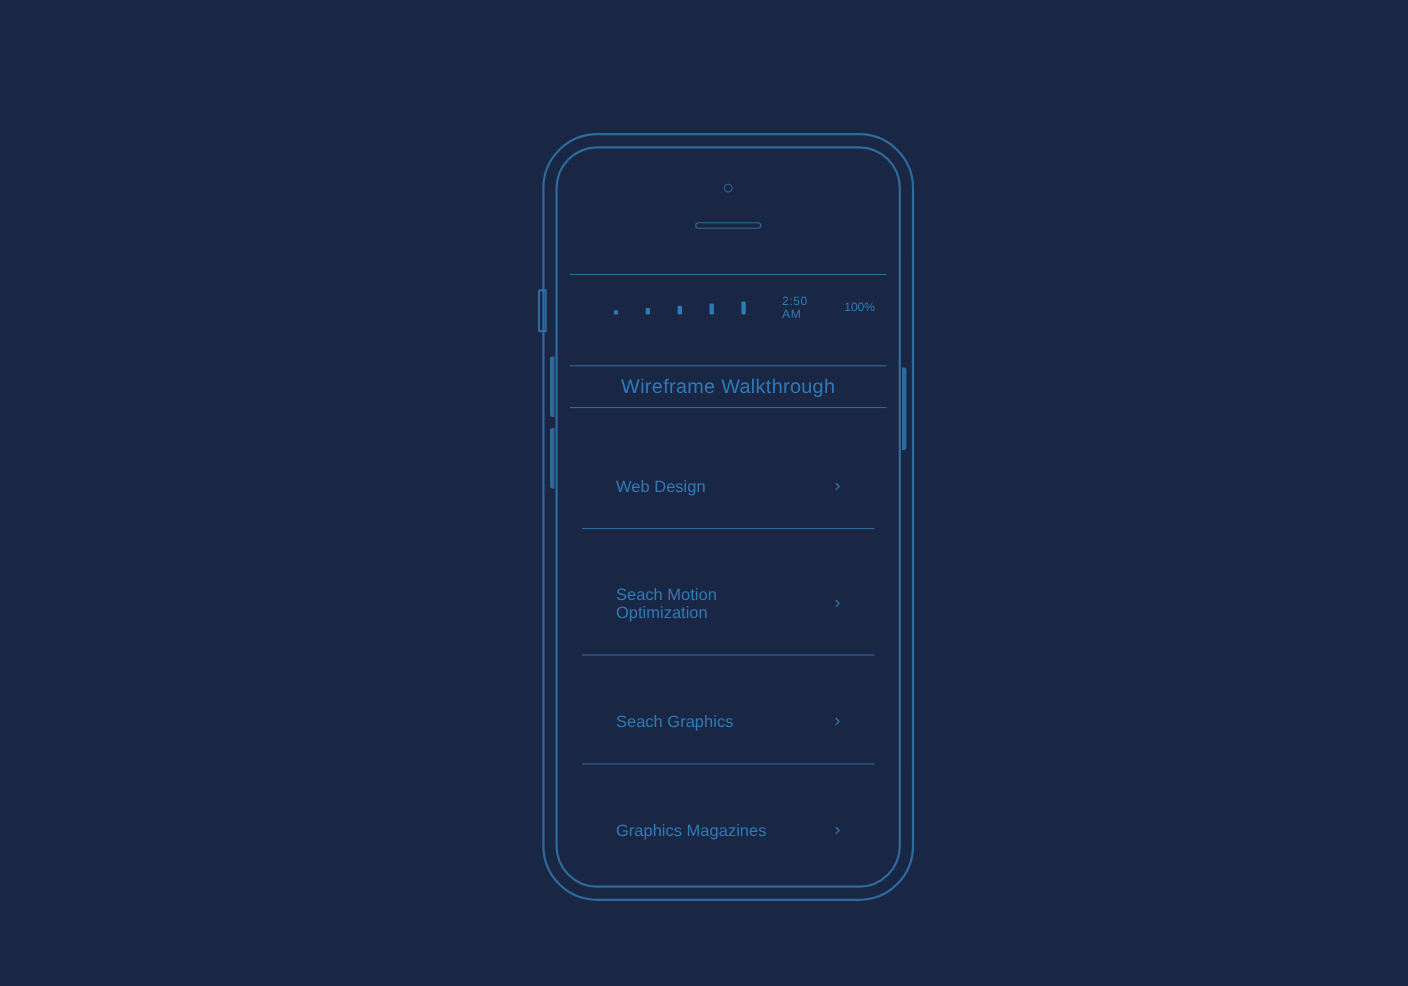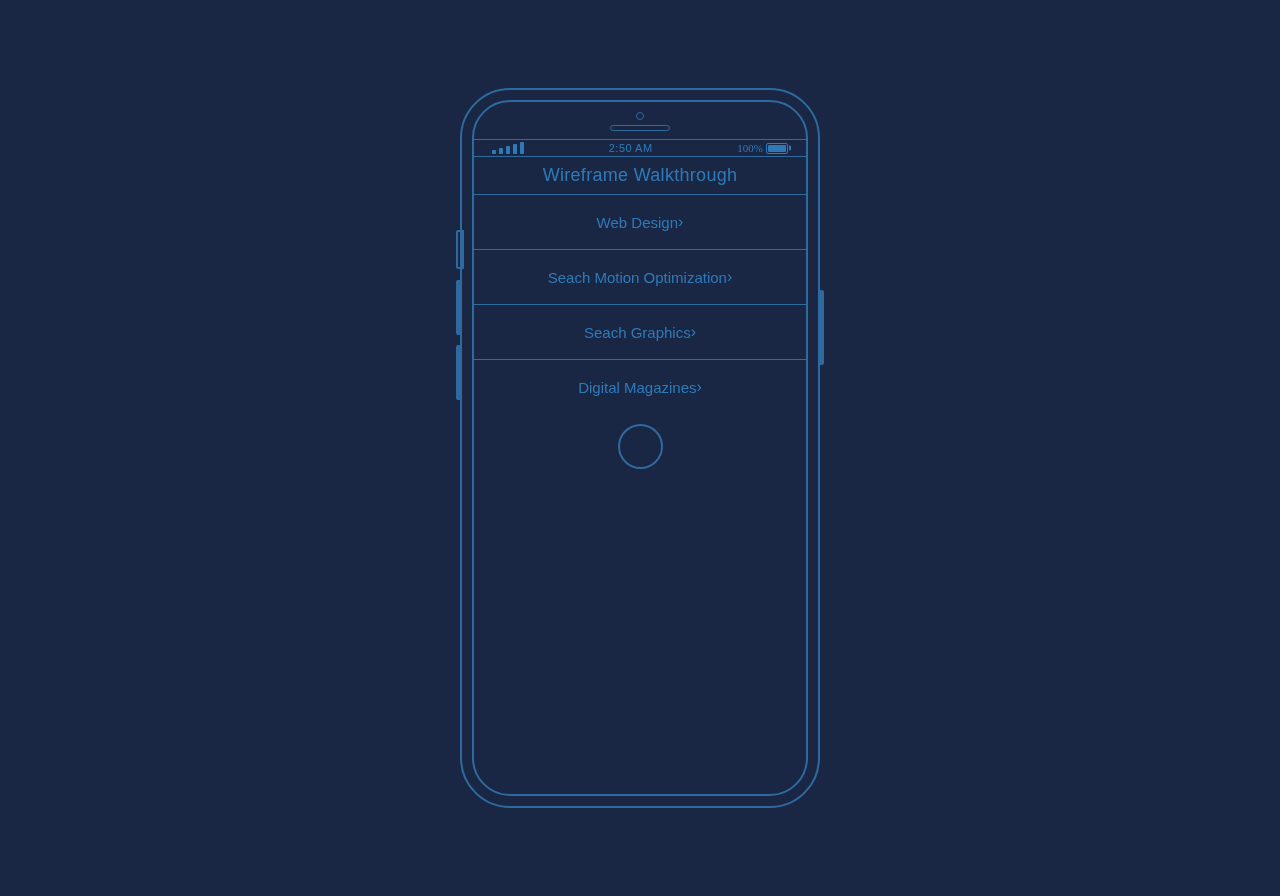--- a/index.html
+++ b/index.html
@@ -1,15 +1,15 @@
 <!DOCTYPE html>
 <html><head>
   <meta charset="utf-8">
   <style>
-    * { margin: 0; padding: 0; box-sizing: border-box; }
+    * { margin: 11px; padding: 0; box-sizing: border-box; }
 
     body {
       width: 1280px;
       height: 896px;
       background-color: #1a2744;
       display: flex;
       align-items: center;
       justify-content: center;
       font-family: 'Helvetica Neue', Arial, sans-serif;
       overflow: hidden;
@@ -137,21 +137,20 @@
       color: #2e7ab8;
       letter-spacing: 0.5px;
     }
 
     .status-battery {
       display: flex;
       align-items: center;
       gap: 3px;
       font-size: 11px;
       color: #2e7ab8;
-      font-family: Liberation Serif, serif;
     }
 
     .battery-icon {
       width: 22px;
       height: 11px;
       border: 1.5px solid #2e7ab8;
       border-radius: 2px;
       position: relative;
       display: inline-flex;
       align-items: center;
@@ -207,21 +206,21 @@
 
     
     .menu-list {
       display: flex;
       flex-direction: column;
     }
 
     .menu-item {
       display: flex;
       align-items: center;
-      justify-content: center;
+      justify-content: space-between;
       padding: 18px 20px;
       border-bottom: 1.5px solid #2e6a9e;
       color: #2e7ab8;
       font-size: 15px;
       cursor: pointer;
     }
 
     .menu-item:last-child {
       border-bottom: none;
     }
@@ -293,21 +292,21 @@
       </div>
       <div class="menu-item">
         <span>Seach Motion Optimization</span>
         <span class="chevron">›</span>
       </div>
       <div class="menu-item">
         <span>Seach Graphics</span>
         <span class="chevron">›</span>
       </div>
       <div class="menu-item">
-        <span>Digital Magazines</span>
+        <span>Graphics Magazines</span>
         <span class="chevron">›</span>
       </div>
     </div>
 
     <div class="phone-bottom">
       <div class="home-button"></div>
     </div>
   </div>
 </div>
 

